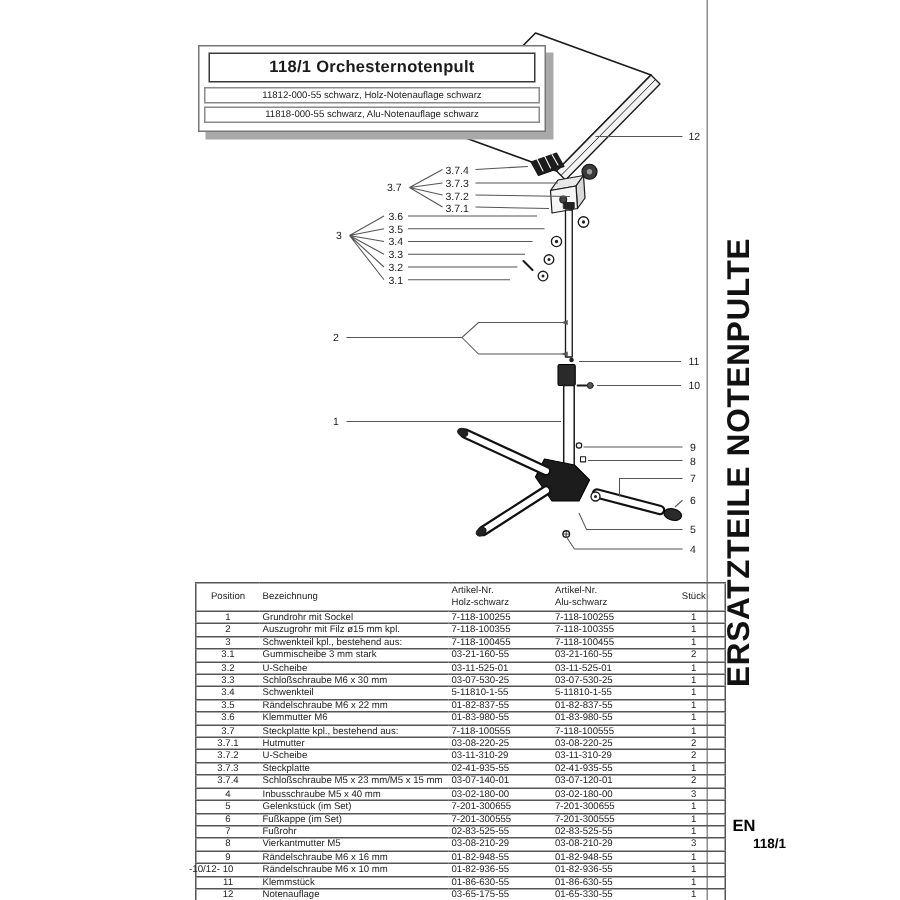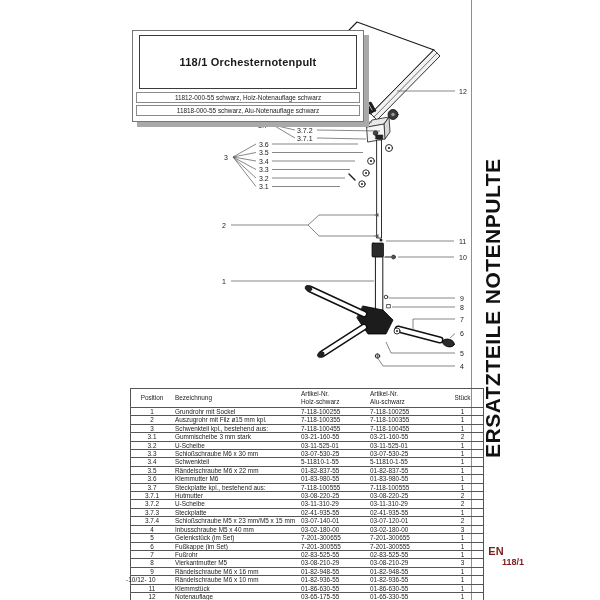--- a/index.html
+++ b/index.html
@@ -4,32 +4,32 @@
 <style>
   html,body{margin:0;padding:0;background:#fff;}
   .page{position:relative;width:600px;height:600px;background:#ffffff;overflow:hidden;
         font-family:"Liberation Sans",sans-serif;color:#1a1a1a;}
   svg text{font-family:"Liberation Sans",sans-serif;font-size:7px;fill:#1a1a1a;}
   .diagram-svg{position:absolute;left:0;top:0;}
 
   
   .product-box{position:absolute;left:132px;top:30px;width:232px;background:#fff;
                border:1px solid #777;box-shadow:5px 5px 0 #a9a9a9;padding:3px 3px 4px 3px;box-sizing:border-box;}
-  .product-title{border:1.5px solid #3a3a3a;margin:1px 3px 3px 3px;padding:20px 0;
+  .product-title{border:1.5px solid #3a3a3a;margin:1px 3px 3px 3px;padding:3px 0;
                  font-size:11px;font-weight:bold;text-align:center;letter-spacing:0.2px;}
   .variant-line{border:0.8px solid #8a8a8a;margin:0 0 1.5px 0;padding:1px 0;
                 font-size:6.4px;text-align:center;color:#222;}
 
   
   .sidebar-divider{position:absolute;left:471px;top:0;width:1px;height:600px;background:#8f8f8f;}
   .km-logo{position:absolute;left:477px;top:14px;width:54px;height:54px;}
   .vertical-title{position:absolute;left:481px;top:458px;width:306px;
                   transform:rotate(-90deg);transform-origin:0 0;
                   font-size:21px;font-weight:bold;letter-spacing:0.5px;color:#111;white-space:nowrap;}
-  .doc-code{position:absolute;left:473px;top:545px;width:46px;text-align:center;font-weight:bold;color:#7f1d1d;}
+  .doc-code{position:absolute;left:473px;top:545px;width:46px;text-align:center;font-weight:bold;color:#000000;}
   .doc-code .l1{font-size:11px;}
   .doc-code .l2{font-size:9px;margin-left:29px;}
 
   
   .parts-table{position:absolute;left:130px;top:388px;width:332px;border-collapse:collapse;
                font-size:6.4px;color:#1c1c1c;table-layout:fixed;}
   .parts-table th,.parts-table td{border-top:0.7px solid #555;border-bottom:0.7px solid #555;
                padding:0 2px;font-weight:normal;line-height:7.4px;height:7.4px;overflow:hidden;white-space:nowrap;}
   .parts-table{border-left:0.7px solid #555;border-right:0.7px solid #555;}
   .parts-table thead th{height:18px;line-height:8px;vertical-align:middle;text-align:left;}

